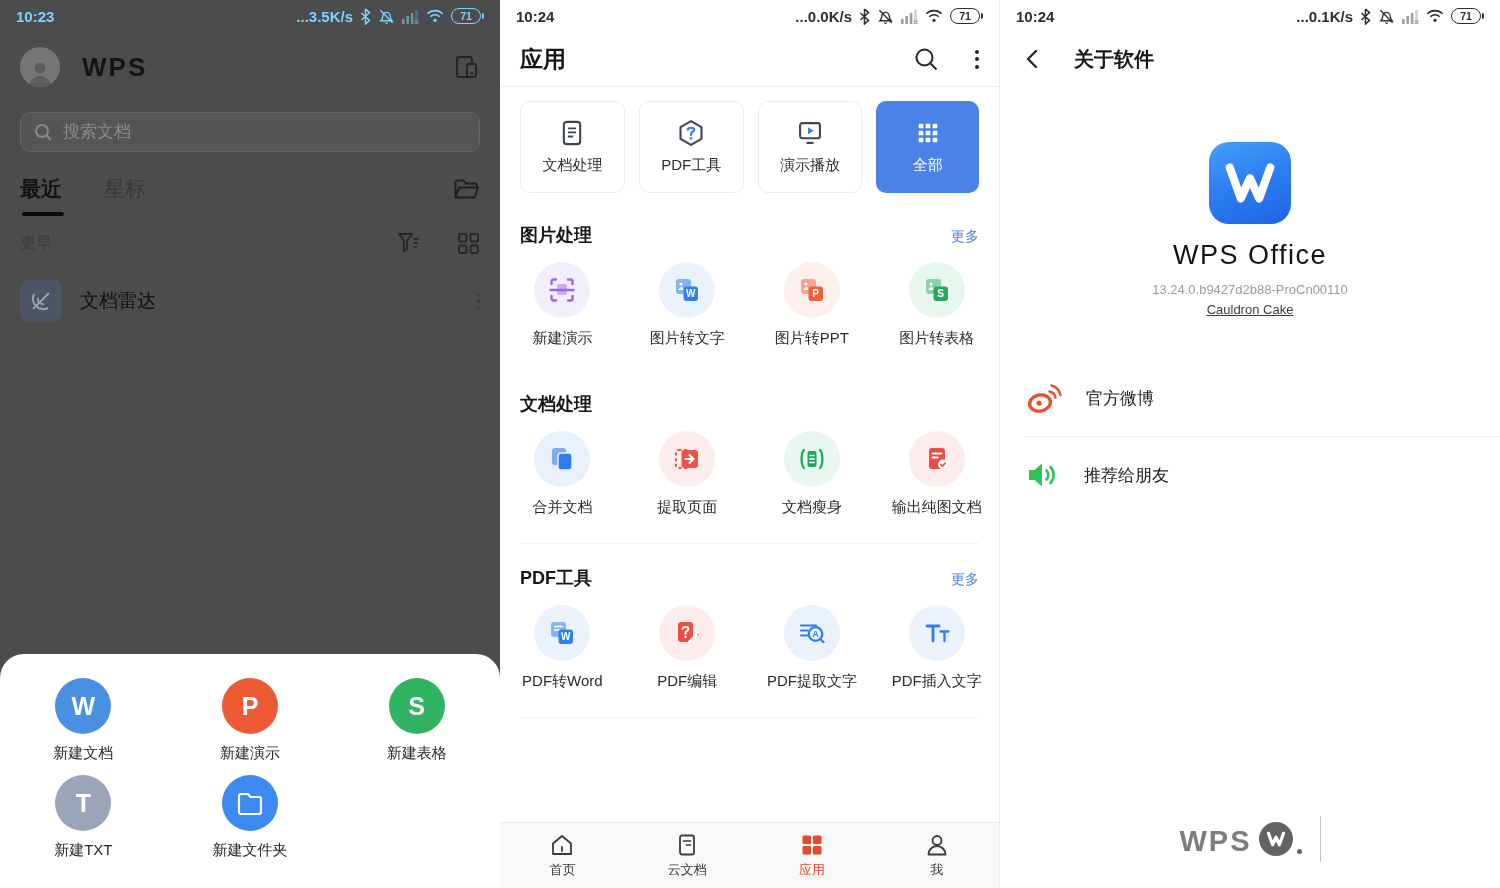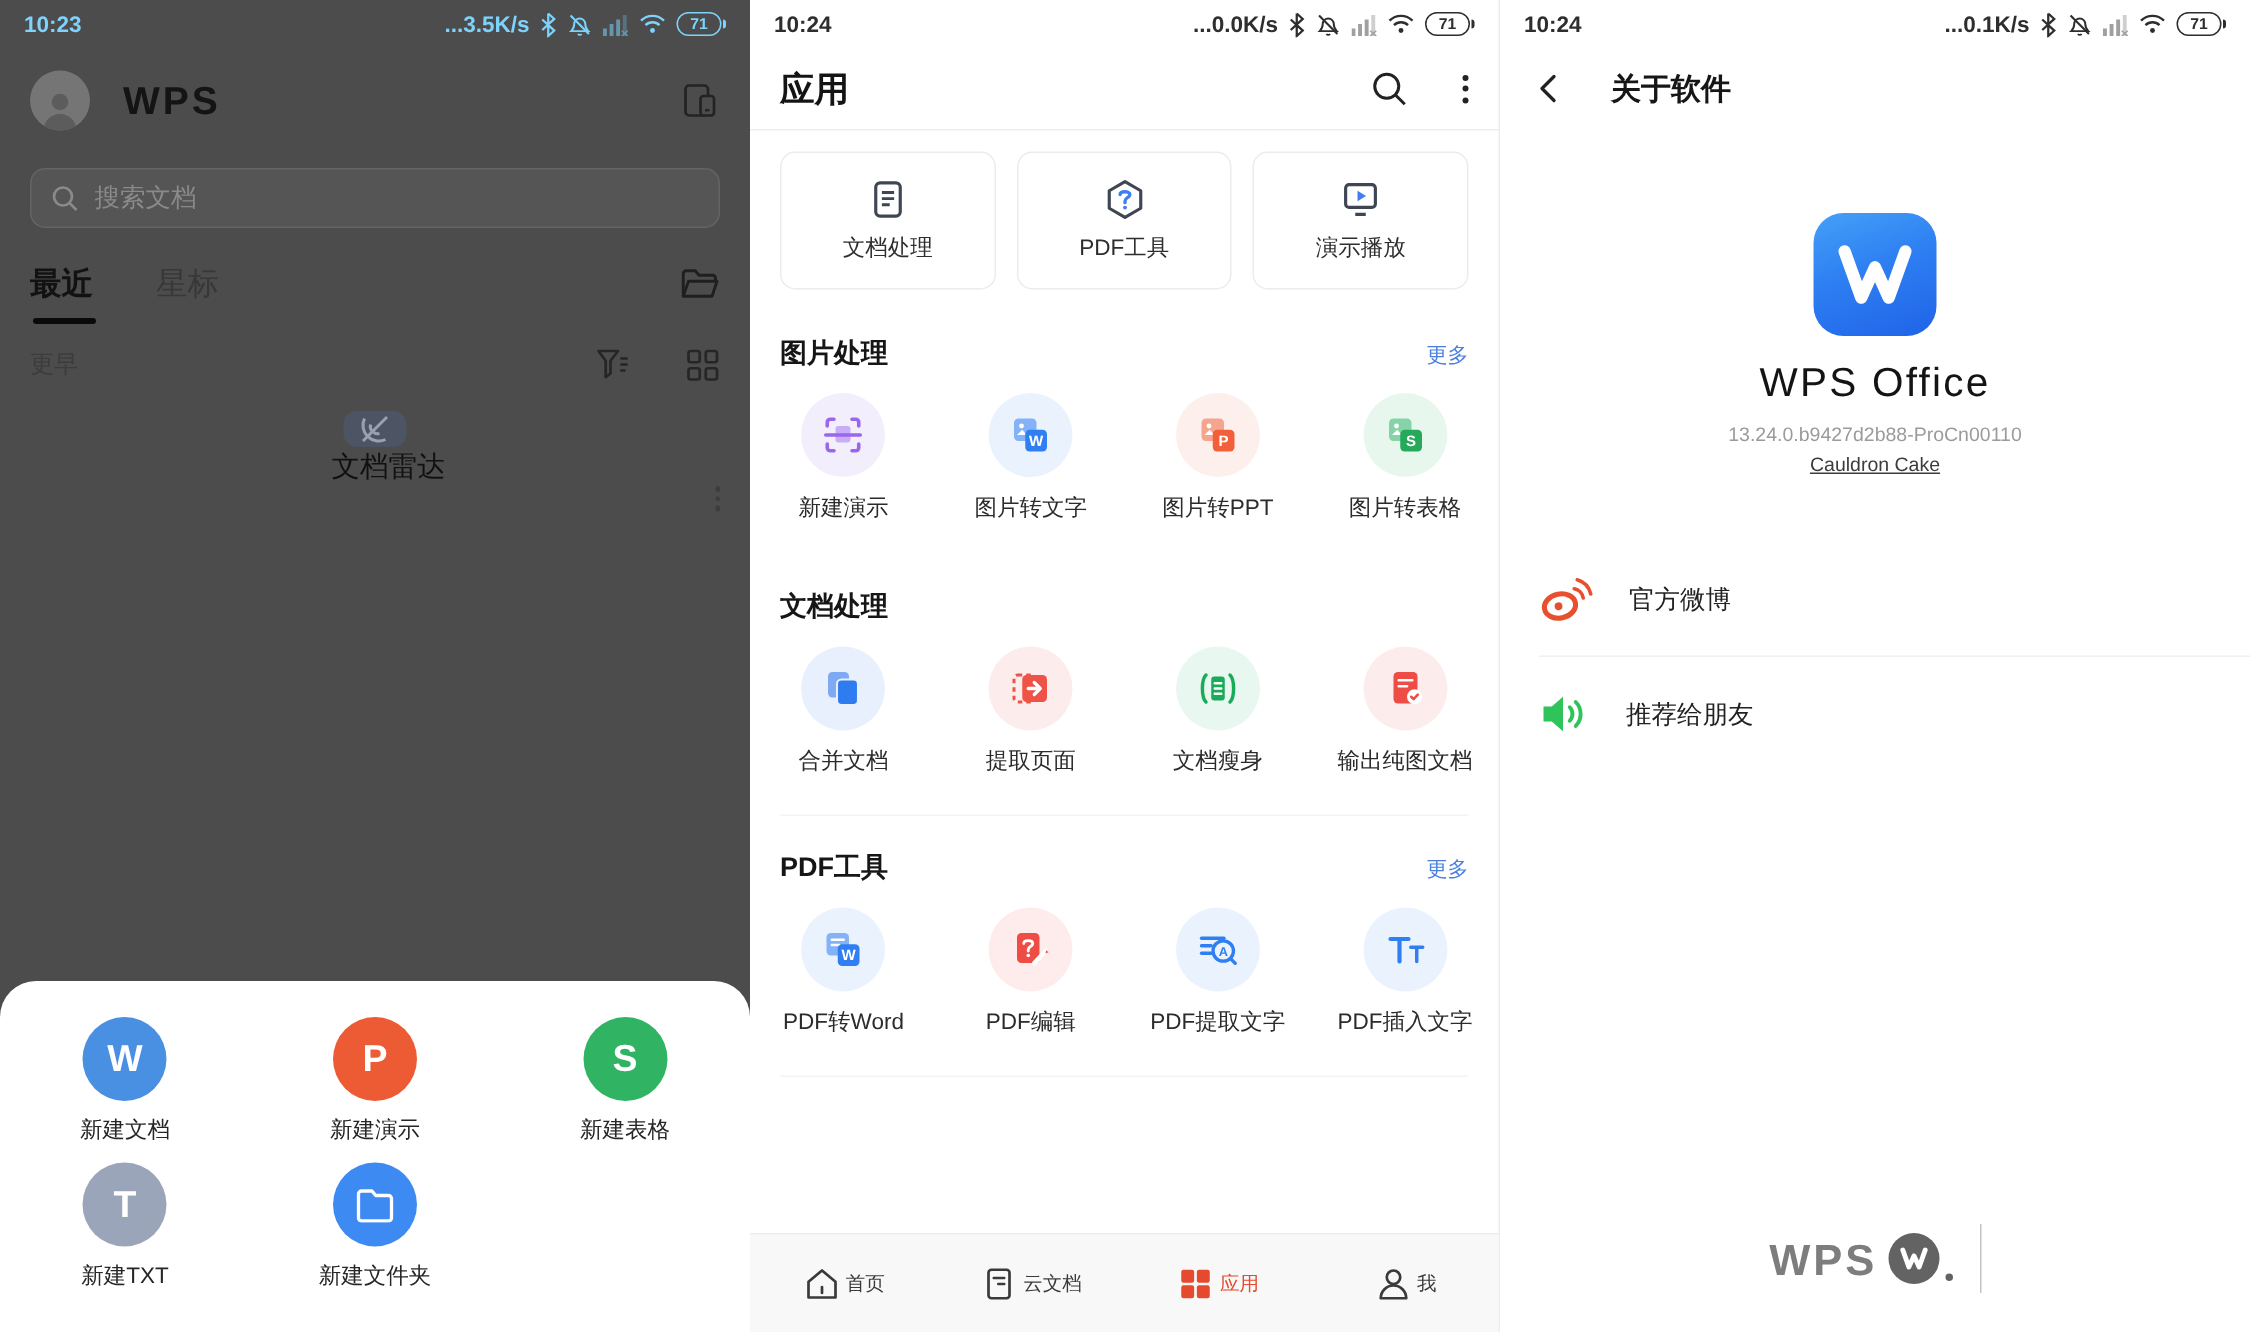--- a/index.html
+++ b/index.html
@@ -26,21 +26,21 @@
   .searchbar input { border:none; outline:none; background:transparent; color:#8a8a8a; font-size:17px; margin-left:10px; width:80%; font-family:inherit; }
   .searchbar input::placeholder { color:#8a8a8a; }
   .tabs { margin-top:12px; padding:0 20px; height:50px; display:flex; align-items:center; }
   .tab { font-size:21px; position:relative; }
   .tab.active { font-weight:700; color:#121212; }
   .tab.active::after { content:""; position:absolute; left:2px; bottom:-13px; width:42px; height:4px; background:#0a0a0a; border-radius:2px; }
   .tab.idle { color:#383838; margin-left:42px; }
   .tabs .ric { margin-left:auto; }
   .earlier { margin-top:8px; padding:0 20px; height:42px; display:flex; align-items:center; color:#3c3c3c; font-size:16px; }
   .earlier .ricons { margin-left:auto; display:flex; gap:36px; align-items:center; }
-  .radar-row { margin-top:10px; padding:0 20px; height:54px; display:flex; align-items:center;flex-direction:column; }
+  .radar-row { margin-top:10px; padding:0 20px; height:54px; display:flex; align-items:center; }
   .radar-ico { width:42px; height:42px; border-radius:9px; background:#4d5565; display:flex; align-items:center; justify-content:center; }
   .radar-label { margin-left:18px; font-size:19px; color:#111; }
   .kebab-dim { margin-left:auto; display:flex; flex-direction:column; gap:3px; }
   .kebab-dim i { width:3.5px; height:3.5px; border-radius:50%; background:#3d3d3d; }
   .sheet { position:absolute; left:0; right:0; bottom:0; height:234px; background:#fff; border-radius:24px 24px 0 0; padding-top:24px; display:grid; grid-template-columns:repeat(3,1fr); row-gap:12px; justify-items:center; align-content:start; }
   .sheet-item { display:flex; flex-direction:column; align-items:center; cursor:pointer; }
   .sheet-circle { width:56px; height:56px; border-radius:50%; display:flex; align-items:center; justify-content:center; color:#fff; font-size:25px; font-weight:700; }
   .sheet-label { margin-top:10px; font-size:15px; color:#262626; }
 
   
@@ -60,21 +60,21 @@
   .cat-card.active .clabel { color:#fff; }
   .sec-head { margin:30px 20px 0; display:flex; align-items:baseline;text-align:right; }
   .sec-title { font-size:18px; font-weight:700; color:#161616; }
   .more-link { margin-left:auto; font-size:14px; color:#4a7fe0; cursor:pointer; }
   .feat-row { margin-top:15px; display:flex; }
   .feat-item { width:25%; display:flex; flex-direction:column; align-items:center; cursor:pointer; }
   .feat-circle { width:56px; height:56px; border-radius:50%; display:flex; align-items:center; justify-content:center; }
   .feat-label { margin-top:11px; font-size:15px; color:#2b2b2b; white-space:nowrap; }
   .sec-div { height:1px; background:#f3f3f3; margin:26px 20px 0; }
   .navbar { position:absolute; left:0; right:0; bottom:0; height:66px; background:#f8f8f8; border-top:1px solid #ececec; display:flex; }
-  .nav-item { flex:1; display:flex; flex-direction:row; align-items:center; justify-content:center; gap:3px; color:#3a3a3a; cursor:pointer; }
+  .nav-item { flex:1; display:flex; flex-direction:column; align-items:center; justify-content:center; gap:3px; color:#3a3a3a; cursor:pointer; }
   .nav-item .nlabel { font-size:13px; }
   .nav-item.active { color:#e5492e; }
   .nav-item.active .nlabel { color:#e5492e; }
 
   
   .p-right { background:#fff; }
   .about-header { height:54px; padding:0 22px; display:flex; align-items:center; }
   .about-title { margin-left:30px; font-size:20px; font-weight:700; color:#161616; }
   .about-body { text-align:center; }
   .app-logo { width:82px; height:82px; margin-top:56px; display:inline-flex; align-items:center; justify-content:center; border-radius:20px; background:linear-gradient(160deg,#45a0f8 0%,#2e7ff2 45%,#1f63e8 100%); }
@@ -294,20 +294,36 @@
         <div class="clabel">PDF工具</div>
       </div>
       <div class="cat-card">
         <svg width="28" height="28" viewBox="0 0 24 24">
             <rect x="3.5" y="3.5" width="17" height="13" rx="2" fill="none" stroke="#3e4654" stroke-width="1.8"></rect>
             <polygon points="10.3,7 15.2,10 10.3,13" fill="#3f7ef0"></polygon>
             <path d="M9 20.5h6" stroke="#3e4654" stroke-width="1.8"></path>
           </svg>
         <div class="clabel">演示播放</div>
       </div>
+      <div class="cat-card active" style="background: rgb(74, 130, 232);">
+        <svg width="28" height="28" viewBox="0 0 24 24">
+            <g fill="#fff">
+              <rect x="4" y="4" width="4" height="4" rx="1"></rect>
+              <rect x="10" y="4" width="4" height="4" rx="1"></rect>
+              <rect x="16" y="4" width="4" height="4" rx="1"></rect>
+              <rect x="4" y="10" width="4" height="4" rx="1"></rect>
+              <rect x="10" y="10" width="4" height="4" rx="1"></rect>
+              <rect x="16" y="10" width="4" height="4" rx="1"></rect>
+              <rect x="4" y="16" width="4" height="4" rx="1"></rect>
+              <rect x="10" y="16" width="4" height="4" rx="1"></rect>
+              <rect x="16" y="16" width="4" height="4" rx="1"></rect>
+            </g>
+          </svg>
+        <div class="clabel">全部</div>
+      </div>
     </div>
 
     <div class="sec-head">
       <div class="sec-title">图片处理</div>
       <div class="more-link">更多</div>
     </div>
     <div class="feat-row">
       <div class="feat-item">
         <div class="feat-circle" style="background:#f3eefc;">
           <svg width="30" height="30" viewBox="0 0 30 30">

